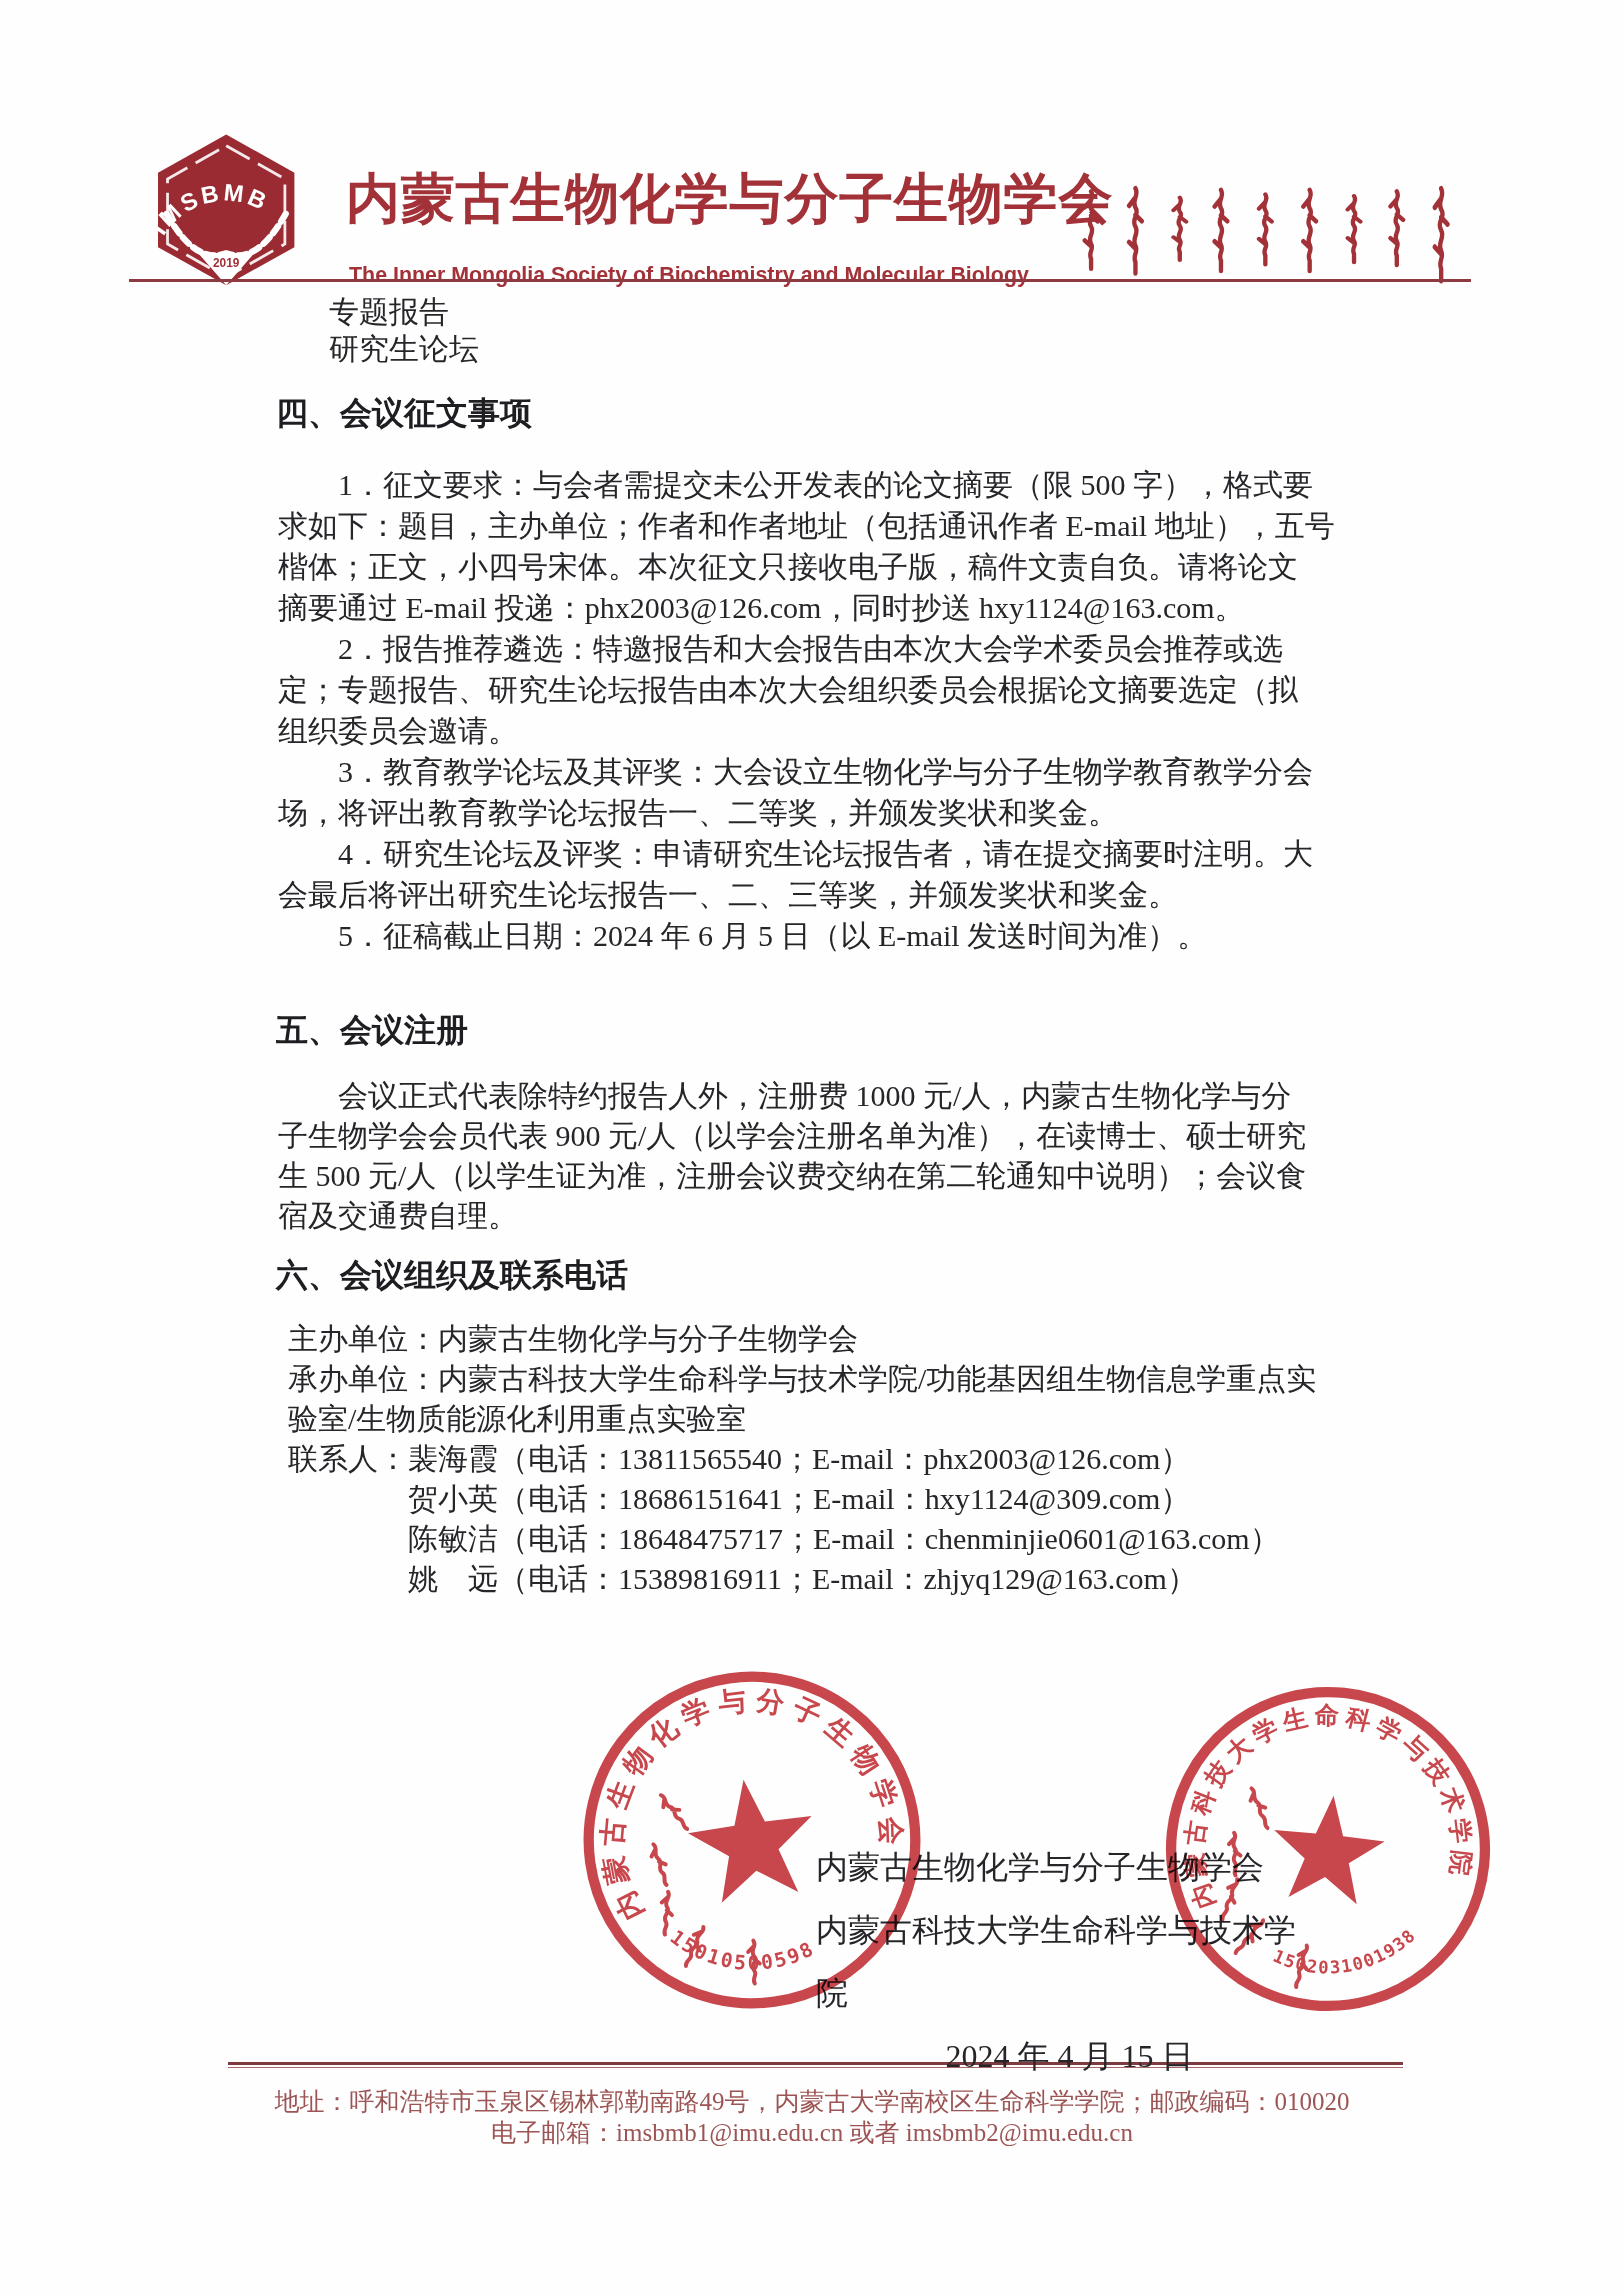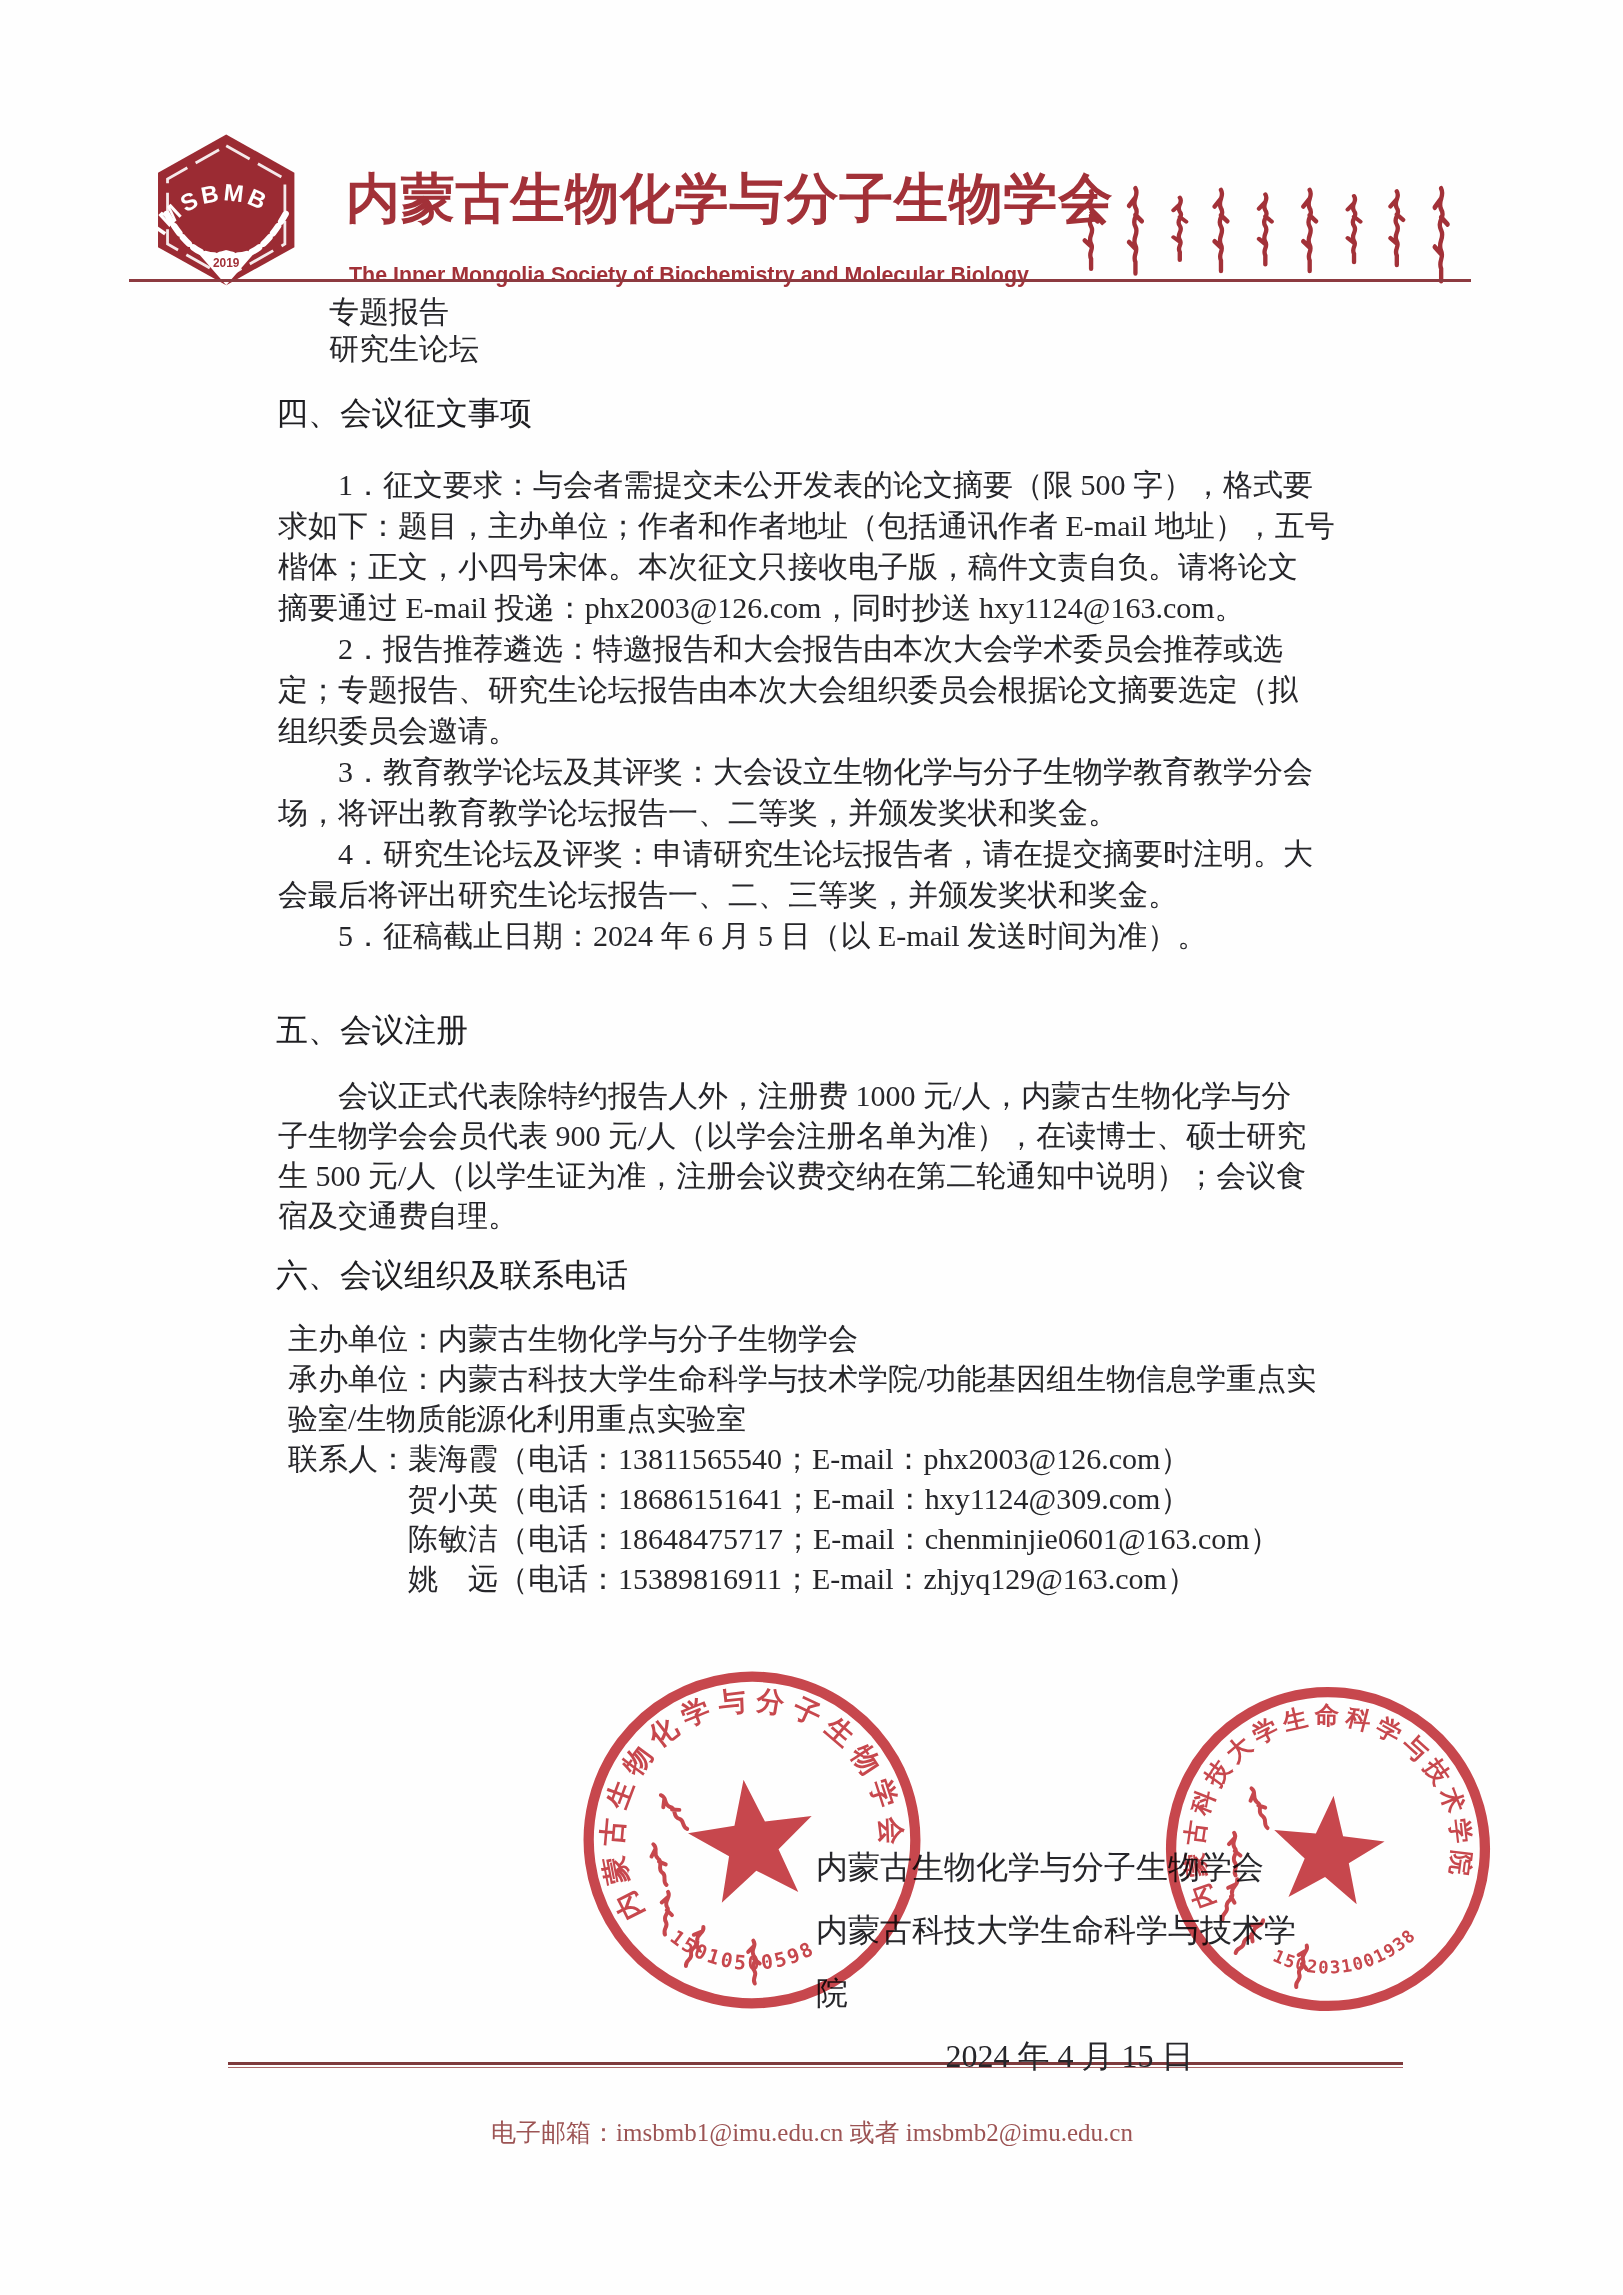--- a/index.html
+++ b/index.html
@@ -10,21 +10,21 @@
   
   .title-cn{left:346px;top:163px;font-size:54px;font-weight:700;letter-spacing:0.8px;
             color:#a23138;font-family:"Liberation Sans","DejaVu Sans",sans-serif;white-space:nowrap;}
   .title-en{left:349px;top:235px;font-size:21.4px;font-weight:700;color:#a23138;
             font-family:"Liberation Sans","DejaVu Sans",sans-serif;white-space:nowrap;margin-top:28px;}
   .header-rule{left:129px;top:279px;width:1342px;height:3.2px;background:#8d3a40;}
 
   
   .bodyline{font-size:30px;white-space:nowrap;}
   .block-carry{left:329px;top:293px;line-height:37px;}
-  .heading{font-family:"Liberation Sans","DejaVu Sans",sans-serif;font-weight:400;
+  .heading{font-family:"Liberation Sans","DejaVu Sans",sans-serif;font-weight:700;
            font-size:32px;color:#1e1e22;white-space:nowrap;}
   .block-s4{left:278px;top:464px;line-height:41px;}
   .block-s5{left:278px;top:1076px;line-height:40px;}
   .block-s6{left:288px;top:1319px;line-height:40px;}
 
   
   .sig{left:816px;top:1836px;width:507px;line-height:63px;font-size:32px;z-index:3;}
   .sig .date{text-align:center;}
 
   
@@ -193,16 +193,17 @@
         <use href="#Rsq" class="msq" transform="translate(108,146) rotate(-28)"></use>
         <use href="#Rsq" class="msq" transform="translate(92,204) rotate(-8)"></use>
         <use href="#Rsq" class="msq" transform="translate(102,262) rotate(14)"></use>
         <use href="#Rsq" class="msq" transform="translate(140,310) rotate(34)"></use>
         <use href="#Rsq" class="msq" transform="translate(198,336) rotate(8)"></use>
       </g>
     </svg>
   </div>
 
   <div class="abs footer-rule"></div>
+  <div class="abs footer-line f1">地址：呼和浩特市玉泉区锡林郭勒南路49号，内蒙古大学南校区生命科学学院；邮政编码：010020</div>
   <div class="abs footer-line f2">电子邮箱：imsbmb1@imu.edu.cn 或者 imsbmb2@imu.edu.cn</div>
 
 </div>
 
 
 </body></html>

